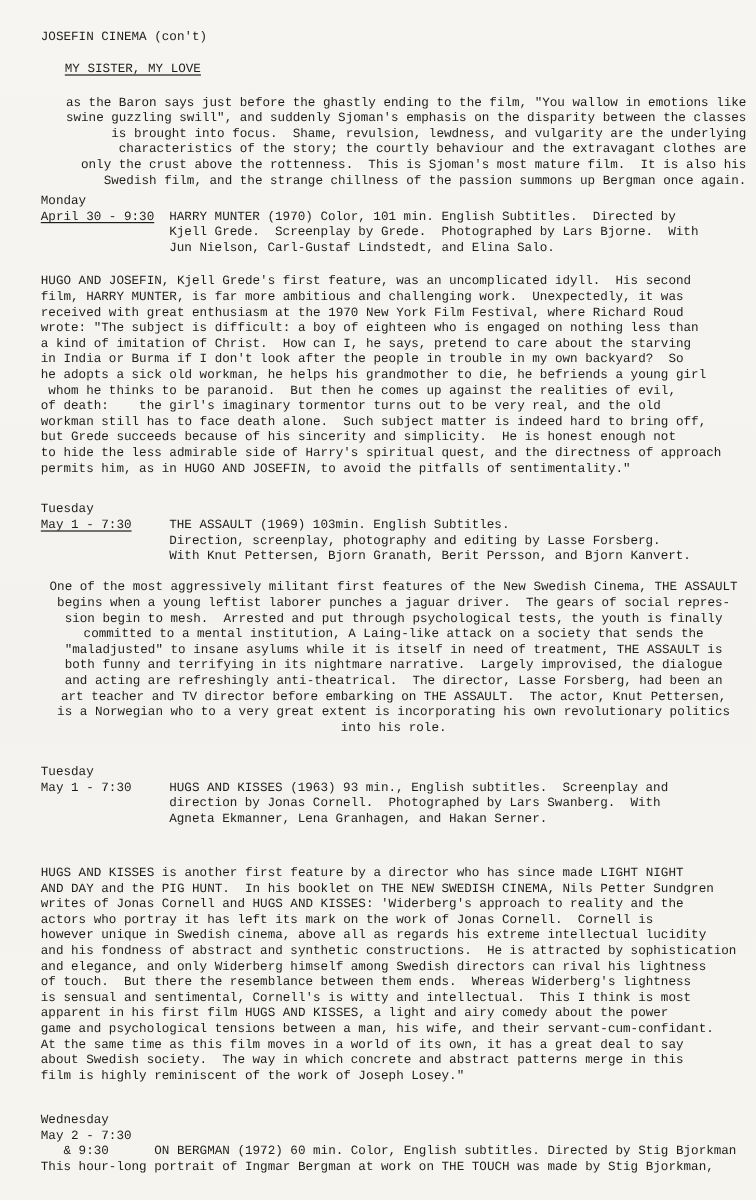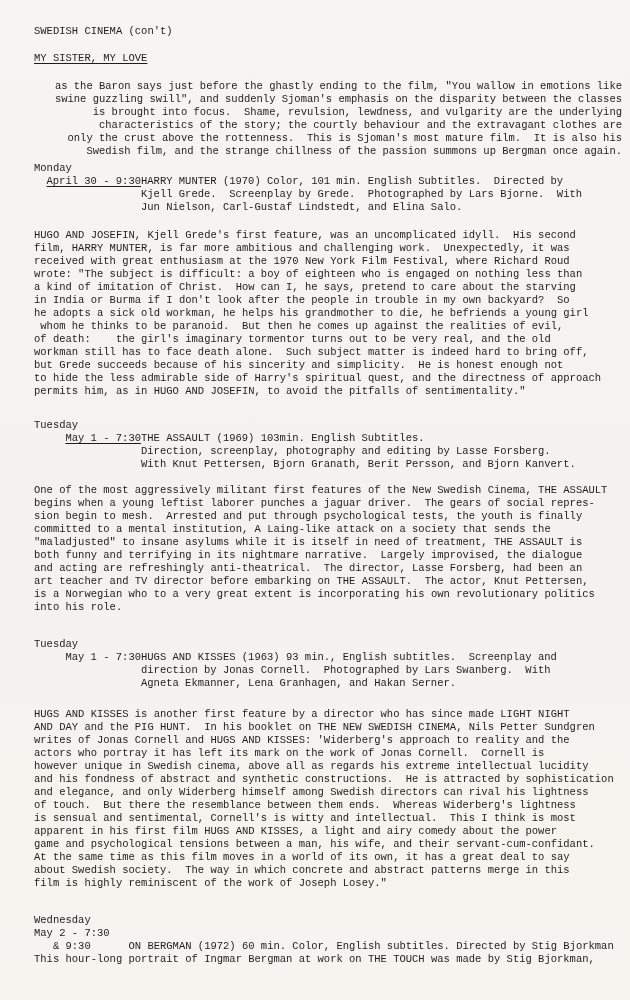--- a/index.html
+++ b/index.html
@@ -18,44 +18,44 @@
     padding: 25px 8px 0 34px;
     width: 588px;
   }
   pre {
     margin: 0;
     font: inherit;
     white-space: pre;
     letter-spacing: 0;
   }
   .header { font-weight: normal; }
-  .subheader { margin-top: 14px; }
+  .subheader { margin-top: 14px; margin-left: 20px; }
   .u {
     text-decoration: underline;
     text-underline-offset: 2px;
     text-decoration-thickness: 1px;
   }
   .intro { margin-top: 15px; text-align: right; }
   .row { display: flex; align-items: flex-start; }
-  .date-col { flex: 0 0 107px; width: 107px; text-align: right; }
+  .date-col { flex: 0 0 107px; width: 107px; }
   .sec0 { margin-top: 4px; }
   .sec0 .para { margin-top: 15px; }
   .sec1 { margin-top: 21px; }
-  .sec1 .para { margin-top: 13px; }
+  .sec1 .para { margin-top: 13px; text-align: center; }
   .sec2 { margin-top: 24px; }
-  .sec2 .para { margin-top: 18px; }
+  .sec2 .para { margin-top: 32px; }
   .sec3 { margin-top: 24px; }
   .sec3 .para { }
 </style>
 </head>
 <body>
 
 <div class="doc">
 
-  <div class="header">SWEDISH CINEMA (con't)</div>
+  <div class="header">JOSEFIN CINEMA (con't)</div>
 
   <div class="subheader"><span class="u">MY SISTER, MY LOVE</span></div>
 
   <pre class="intro">as the Baron says just before the ghastly ending to the film, "You wallow in emotions like
 swine guzzling swill", and suddenly Sjoman's emphasis on the disparity between the classes
 is brought into focus.  Shame, revulsion, lewdness, and vulgarity are the underlying
 characteristics of the story; the courtly behaviour and the extravagant clothes are
 only the crust above the rottenness.  This is Sjoman's most mature film.  It is also his
 Swedish film, and the strange chillness of the passion summons up Bergman once again.</pre>
 

